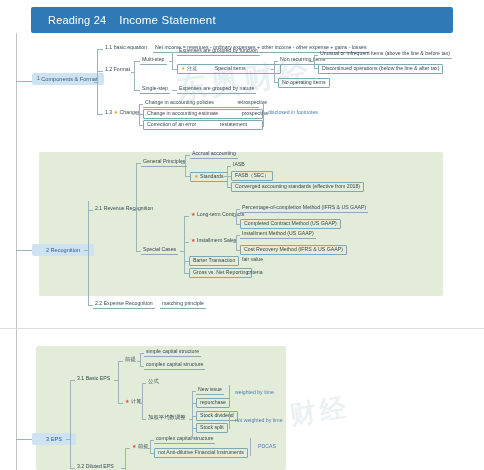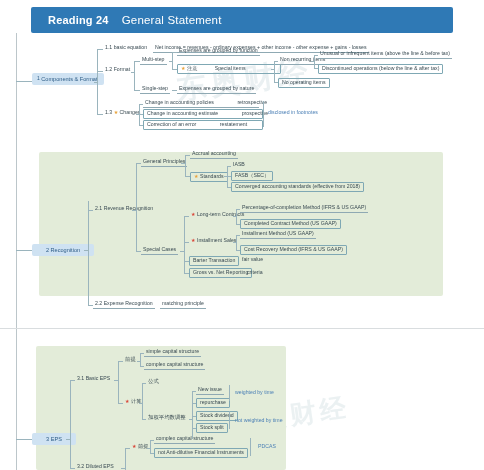--- a/index.html
+++ b/index.html
@@ -11,21 +11,21 @@
     position:relative;
   }
   
   .header{
     position:absolute;left:31px;top:7px;width:422px;height:26px;
     background:#2f79b5;border-radius:2px;
     display:flex;align-items:center;gap:13px;
     padding-left:17px;box-sizing:border-box;
     color:#ffffff;
   }
-  .header .rd{font-size:11px;font-weight:bold;letter-spacing:.2px;}
+  .header .rd{font-size:11px;font-weight:normal;letter-spacing:.2px;}
   .header .tt{font-size:11.5px;letter-spacing:.2px;}
 
   
   .canvas{position:absolute;left:0;top:33px;width:484px;height:437px;}
 
   
   .wm{
     position:absolute;color:#e7eef0;font-size:30px;font-weight:bold;
     letter-spacing:4px;user-select:none;pointer-events:none;
   }
@@ -66,21 +66,21 @@
   .lh{height:.7px;}
   .lv{width:.7px;}
 
   .rootline{position:absolute;left:16px;top:0px;width:1px;height:295px;background:#bcc6ca;}
 </style>
 </head>
 <body>
 
 <div class="header">
   <span class="rd">Reading 24</span>
-  <span class="tt">General Statement</span>
+  <span class="tt">Income Statement</span>
 </div>
 
 <div class="canvas">
 
   <div class="wm wm1">东奥财经</div>
   <div class="wm wm2">东奥财经</div>
   <div class="wm wm3">东奥财经</div>
 
   <div class="panel p1"></div>
   <div class="panel p2"></div>

